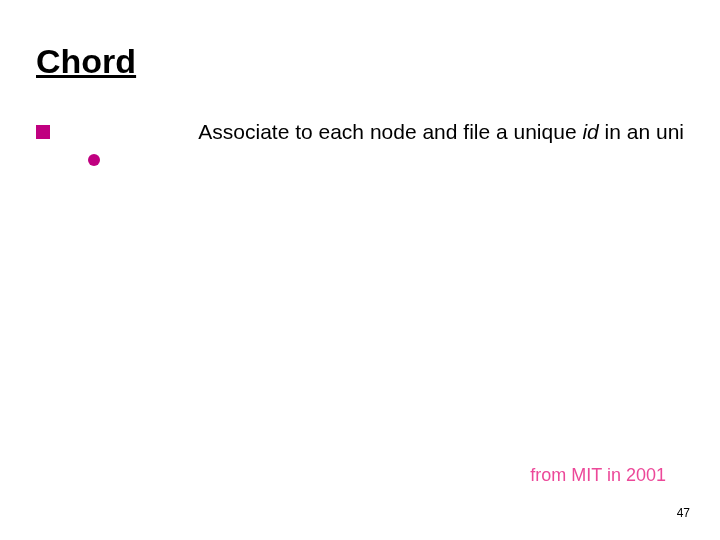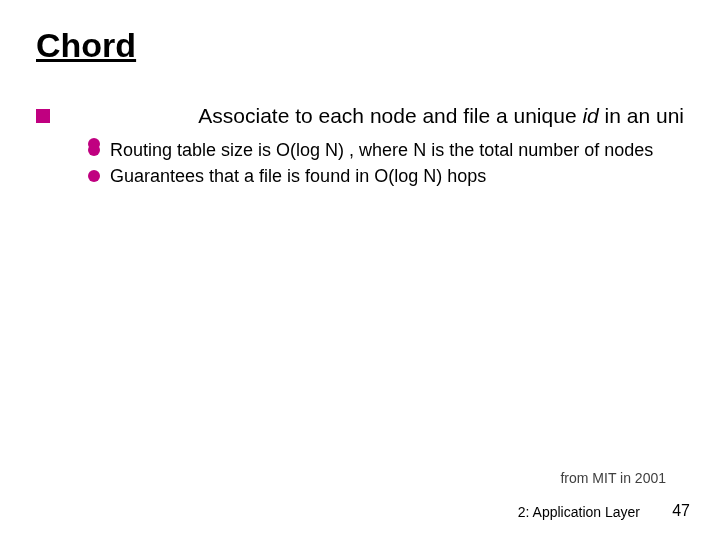--- a/index.html
+++ b/index.html
@@ -10,21 +10,21 @@
     background: #fff;
     font-family: "Comic Sans MS", "Comic Sans", cursive, sans-serif;
     color: #000;
     overflow: hidden;
   }
   .slide {
     position: relative;
     width: 720px;
     height: 540px;
     box-sizing: border-box;
-    padding: 24px 36px 0 36px;
+    padding: 40px 36px 0 36px;
   }
   .title {
     font-size: 34px;
     font-weight: bold;
     text-decoration: underline;
     margin-top: 2px;
     margin-bottom: 38px;
   }
   .body {
     font-size: 21px;
@@ -69,35 +69,35 @@
     font-size: 0.7em;
     vertical-align: super;
     line-height: 0;
   }
   .italic { font-style: italic; }
   .attrib {
     position: absolute;
     right: 54px;
     bottom: 54px;
     font-family: Arial, Helvetica, sans-serif;
-    font-size: 14px;
-    color: #404040;
+    font-size: 18px;
+    color: #ec4899;
   }
   .footer-label {
     position: absolute;
     right: 80px;
     bottom: 20px;
     font-size: 14px;
     color: #000;
   }
   .footer-num {
     position: absolute;
     right: 30px;
     bottom: 20px;
-    font-size: 16px;
+    font-size: 12px;
     color: #000;
     margin-left: 39px;
   }
 </style>
 </head>
 <body>
 
 <div class="slide">
 
   <div class="title">Chord</div>
@@ -109,31 +109,20 @@
       <span>Associate to each node and file a unique </span><span class="italic">id</span><span> in an uni</span>
     </div>
 
     <div class="lvl2-group">
       <div class="lvl2">
         <span class="circle"></span>
       </div>
     </div>
 
 
-    <div class="lvl2-group">
-      <div class="lvl2">
-        <span class="circle"></span>
-        <span>Routing table size is O(log N) , where N is the total number of nodes</span>
-      </div>
-      <div class="lvl2">
-        <span class="circle"></span>
-        <span>Guarantees that a file is found in O(log N) hops</span>
-      </div>
-    </div>
 
   </div>
 
   <div class="attrib">from MIT in 2001</div>
 
-  <div class="footer-label">2: Application Layer</div>
   <div class="footer-num">47</div>
 
 </div>
 
 </body></html>

